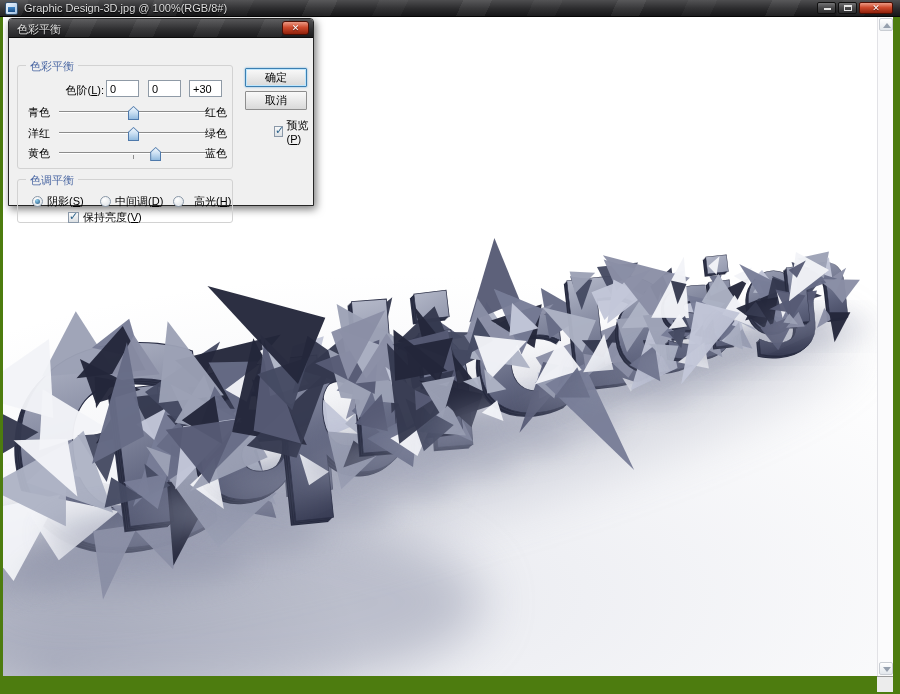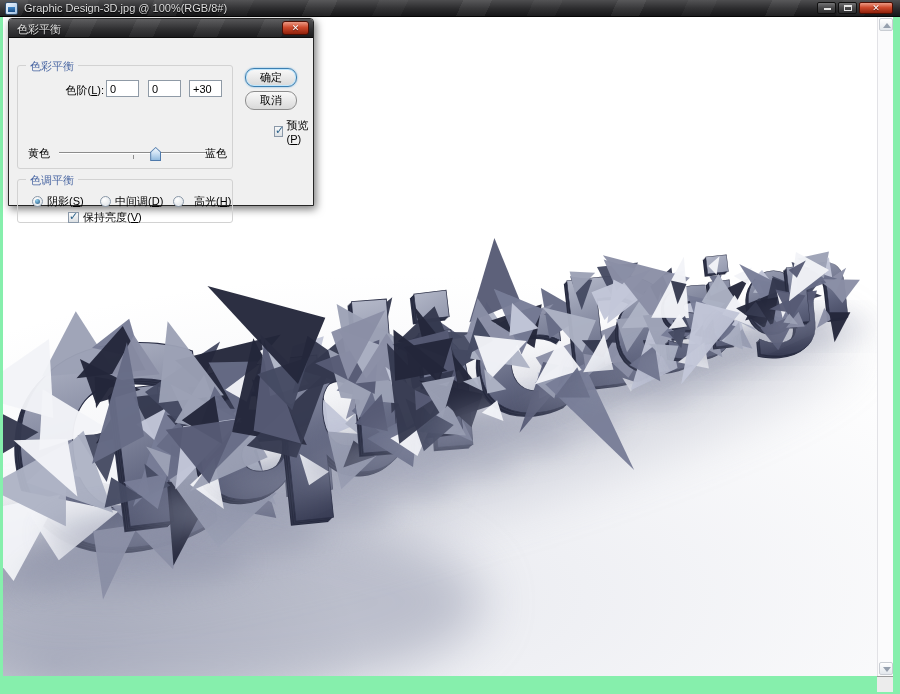--- a/index.html
+++ b/index.html
@@ -1,18 +1,18 @@
 <!DOCTYPE html>
 <html><head>
 <meta charset="utf-8">
 <style>
   * { margin:0; padding:0; box-sizing:border-box; }
   html,body { width:900px; height:694px; overflow:hidden; background:#141414;
     font-family:"Liberation Sans","DejaVu Sans",sans-serif; }
-  .window { position:relative; width:900px; height:694px; background:#86efac; }
+  .window { position:relative; width:900px; height:694px; background:#4d7c0f; }
 
   
   .titlebar { position:absolute; left:0; top:0; width:900px; height:17px;
     background:
       repeating-linear-gradient(115deg, rgba(255,255,255,0.06) 0 26px, rgba(255,255,255,0) 26px 64px, rgba(255,255,255,0.03) 64px 90px, rgba(255,255,255,0) 90px 140px),
       linear-gradient(180deg,#4e4e50 0%,#2b2b2d 55%,#161618 100%);
     border-bottom:1px solid #060606; display:flex; align-items:center; }
   .app-icon { position:absolute; left:5px; top:2px; width:13px; height:13px;
     background:linear-gradient(135deg,#eaf2fb 0%,#cfe0f2 45%,#9dbfe2 100%);
     border:1px solid #35516e; border-radius:2px; }
@@ -116,21 +116,21 @@
   .rb { width:11px; height:11px; border:1px solid #8a98a8; border-radius:50%;
     background:radial-gradient(circle at 35% 30%,#ffffff,#d9dee3); position:relative; }
   .rb.on::after { content:""; position:absolute; left:2px; top:2px; width:5px; height:5px; border-radius:50%;
     background:radial-gradient(circle at 35% 30%,#8fd0f0,#26537c); }
   .check-row { position:absolute; display:flex; align-items:center; gap:4px; cursor:default; }
   .preserve-row { left:14px; top:30px;padding-left:36px; }
   .cb { width:11px; height:11px; border:1px solid #8a98a8; background:linear-gradient(180deg,#f7f8f9,#dde1e4);
     position:relative; }
   .cb.on::after { content:"✓"; position:absolute; left:0; top:-3px; font-size:11px; font-weight:bold; color:#2c628b; }
 
-  .btn { position:absolute; left:236px; width:52px; height:19px; border:1px solid #8e8e8e; border-radius:9px;
+  .btn { position:absolute; left:236px; width:62px; height:19px; border:1px solid #8e8e8e; border-radius:1px;
     background:linear-gradient(180deg,#f9f9f9 0%,#ebebeb 45%,#d9d9d9 100%);
     font-size:11px; font-family:Liberation Mono, monospace; cursor:default; }
   .btn.ok { top:30px; border-color:#3c7fb1; box-shadow:inset 0 0 0 1px #bee6fd, 0 0 2px #5ba4d8; }
   .btn.cancel { top:53px; }
   .preview-row { left:237px; top:80px;padding-left:28px; }
 
   u { text-decoration:underline; }
 </style>
 </head>
 <body>
@@ -555,20 +555,36 @@
     </div>
     <div class="dlg-body">
 
       <div class="group g1">
         <span class="group-label">色彩平衡</span>
         <span class="lv-label">色阶(<u>L</u>):</span>
         <input class="lv-input lv1" value="0" style="">
         <input class="lv-input lv2" value="0" style="">
         <input class="lv-input lv3" value="+30" style="">
 
+        <div class="slider-row sr1">
+          <span class="slabel left">青色</span>
+          <div class="track">
+              <span class="tick"></span>
+              <span class="thumb" style="left: 50%;"></span>
+            </div>
+          <span class="slabel right">红色</span>
+        </div>
+        <div class="slider-row sr2">
+          <span class="slabel left">洋红</span>
+          <div class="track">
+              <span class="tick"></span>
+              <span class="thumb" style="left: 50%;"></span>
+            </div>
+          <span class="slabel right">绿色</span>
+        </div>
         <div class="slider-row sr3">
           <span class="slabel left">黄色</span>
           <div class="track">
               <span class="tick"></span>
               <span class="thumb" style="left: 65%;"></span>
             </div>
           <span class="slabel right">蓝色</span>
         </div>
       </div>
 

